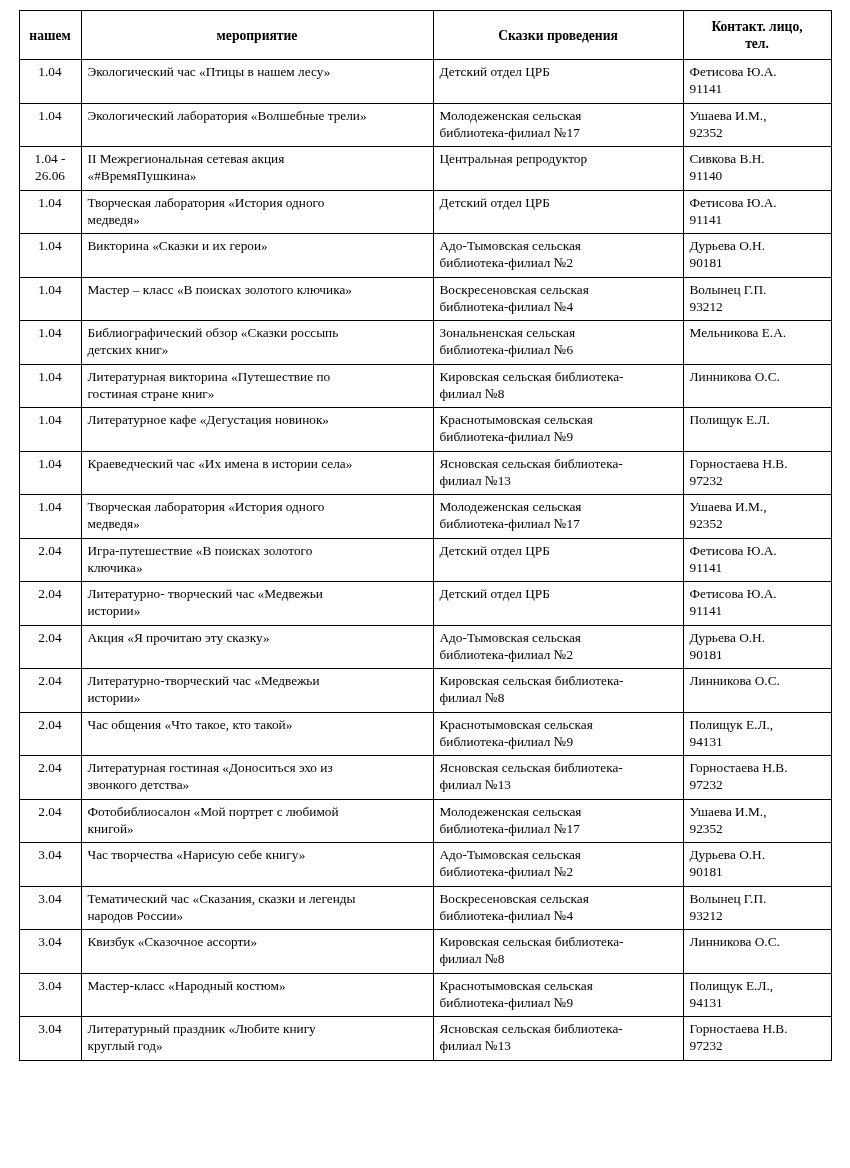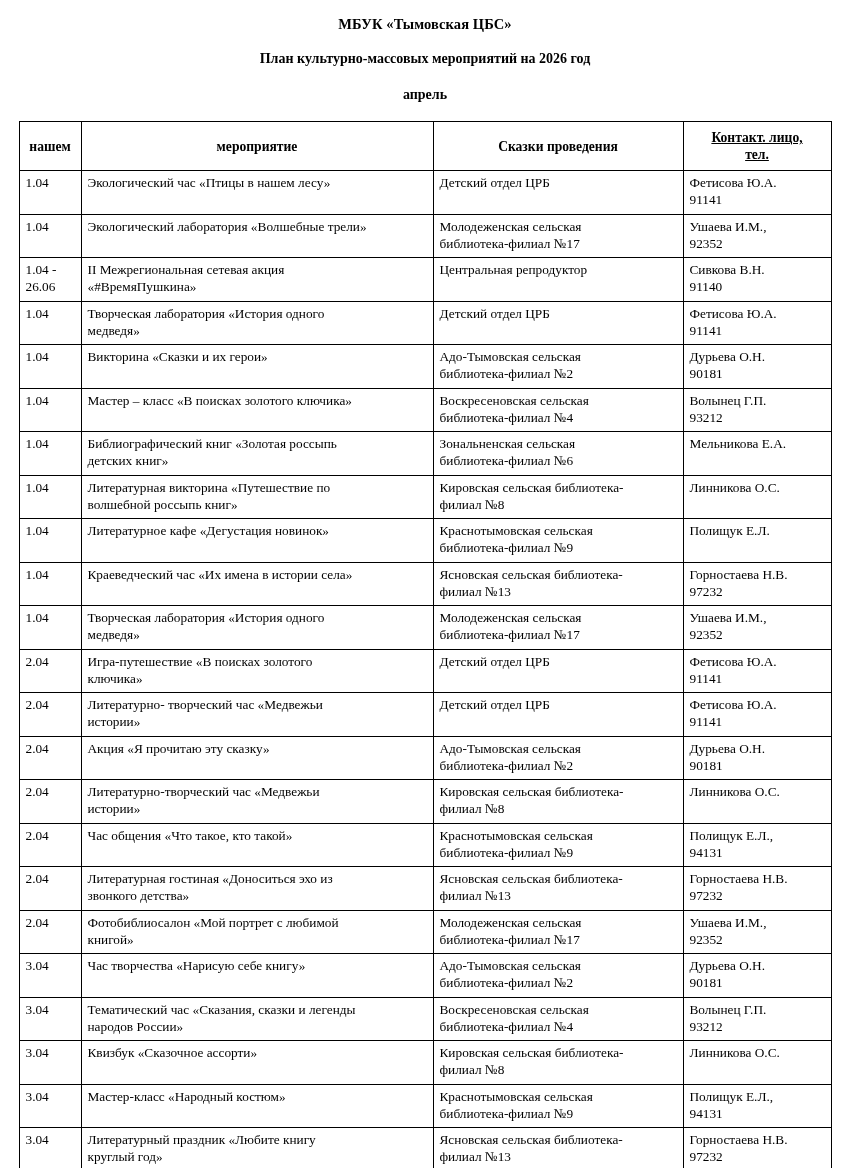--- a/index.html
+++ b/index.html
@@ -60,52 +60,48 @@
     vertical-align: middle;
     padding-top: 7px;
     padding-bottom: 7px;
     font-size: 13.6px;
   }
   col.c-date { width: 62px; }
   col.c-event { width: 352px; }
   col.c-place { width: 250px; }
   col.c-contact { width: 148px; }
   td.date {
+    text-align: center;
     white-space: pre-line;
     margin-top: 20px;
   }
   td.event, td.place, td.contact {
     text-align: left;
     white-space: pre-line;
   }
 </style>
 </head>
 <body>
 
 <div class="page">
 
-  <div class="doc-header">
-    <div class="doc-title">МБУК «Тымовская ЦБС»</div>
-    <div class="doc-subtitle">План культурно-массовых мероприятий на 2026 год</div>
-    <div class="doc-month">апрель</div>
-  </div>
 
   <table class="plan">
     <colgroup>
       <col class="c-date">
       <col class="c-event">
       <col class="c-place">
       <col class="c-contact">
     </colgroup>
     <thead>
       <tr>
         <th>нашем</th>
         <th>мероприятие</th>
         <th>Сказки проведения</th>
-        <th style="white-space: pre-line; text-decoration: underline;">Контакт. лицо,
+        <th style="white-space: pre-line;">Контакт. лицо,
 тел.</th>
       </tr>
     </thead>
     <tbody id="table-body">
         <tr>
           <td class="date">1.04</td>
           <td class="event">Экологический час «Птицы в нашем лесу»</td>
           <td class="place">Детский отдел ЦРБ</td>
           <td class="contact">Фетисова Ю.А.
 91141</td>
@@ -146,30 +142,30 @@
         <tr>
           <td class="date">1.04</td>
           <td class="event">Мастер – класс «В поисках золотого ключика»</td>
           <td class="place">Воскресеновская сельская
 библиотека-филиал №4</td>
           <td class="contact">Волынец Г.П.
 93212</td>
         </tr>
         <tr>
           <td class="date">1.04</td>
-          <td class="event">Библиографический книг «Золотая россыпь
+          <td class="event">Библиографический обзор «Сказки россыпь
 детских книг»</td>
           <td class="place">Зональненская сельская
 библиотека-филиал №6</td>
           <td class="contact">Мельникова Е.А.</td>
         </tr>
         <tr>
           <td class="date">1.04</td>
           <td class="event">Литературная викторина «Путешествие по
-волшебной россыпь книг»</td>
+гостиная стране книг»</td>
           <td class="place">Кировская сельская библиотека-
 филиал №8</td>
           <td class="contact">Линникова О.С.</td>
         </tr>
         <tr>
           <td class="date">1.04</td>
           <td class="event">Литературное кафе «Дегустация новинок»</td>
           <td class="place">Краснотымовская сельская
 библиотека-филиал №9</td>
           <td class="contact">Полищук Е.Л.</td>

